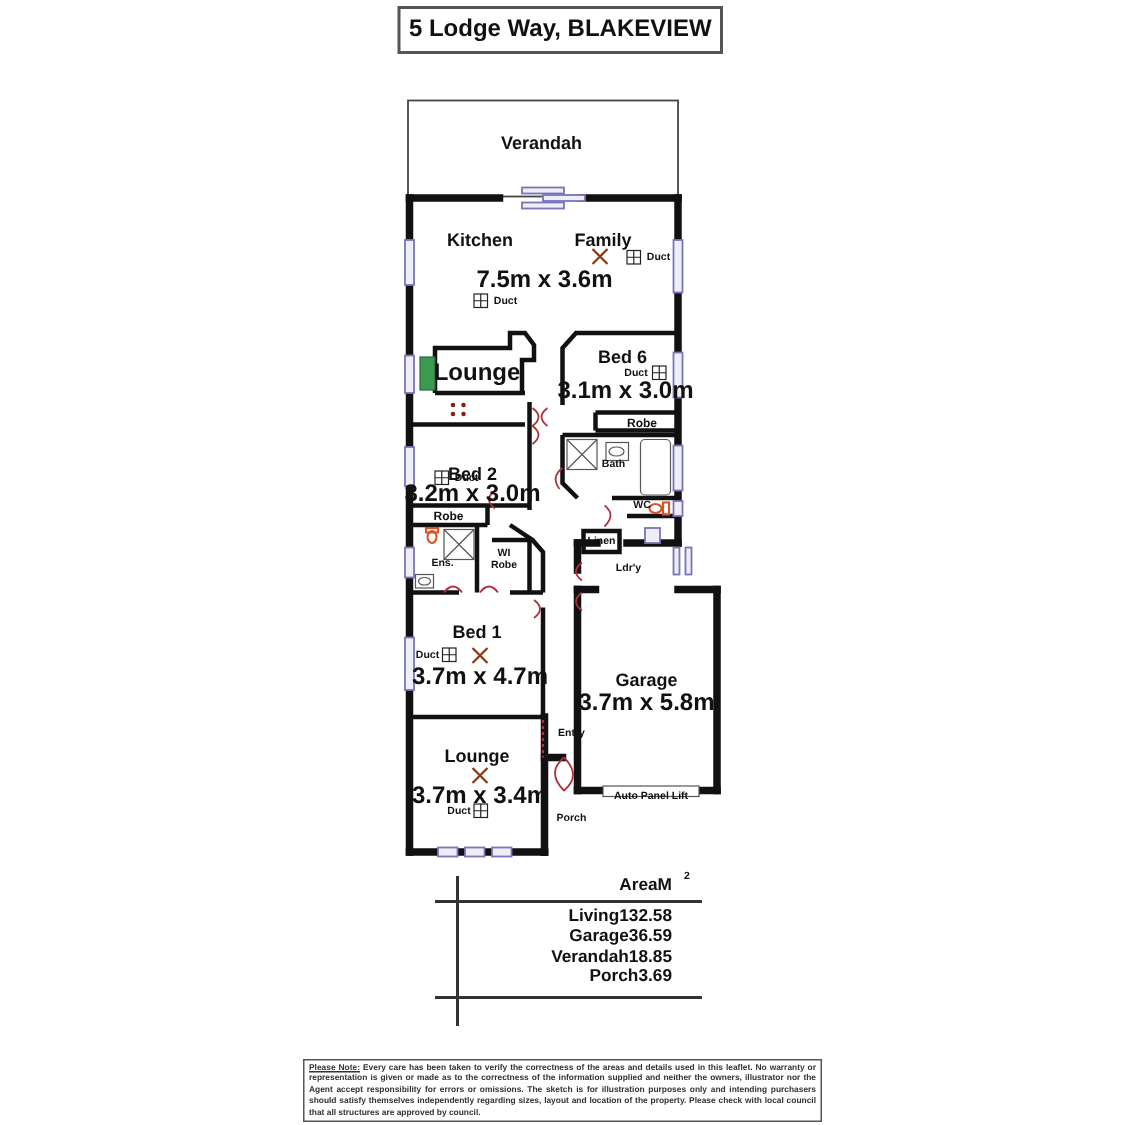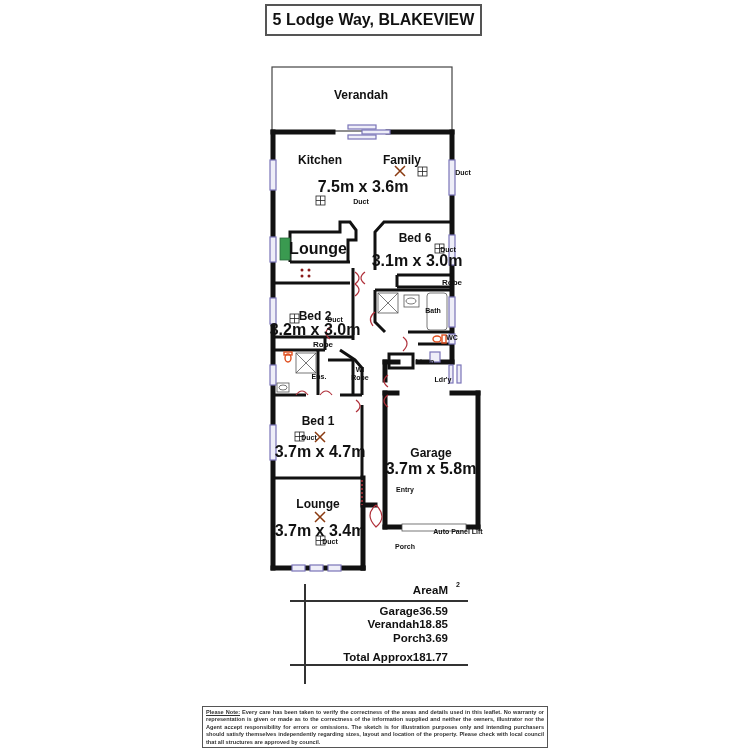--- a/index.html
+++ b/index.html
@@ -2,21 +2,21 @@
 <html><head>
 <meta charset="utf-8">
 <style>
   html, body { margin:0; padding:0; background:#ffffff; }
   body { width:750px; height:750px; position:relative; overflow:hidden; font-family:"Liberation Sans", sans-serif; color:#111; }
   .title-box { position:absolute; left:265px; top:4px; width:217px; height:32px; border:2px solid #555; box-sizing:border-box; display:flex; align-items:center; justify-content:center; font-weight:bold; font-size:16px; }
   svg.plan { position:absolute; left:0; top:0; }
   .lbl { position:absolute; font-weight:bold; white-space:nowrap; transform:translate(-50%,-50%); }
   .l-big { font-size:12px; }
   .l-dim { font-size:16px; }
-  .l-sm { font-size:7px;margin-left:24px; }
+  .l-sm { font-size:7px; }
   .area-table { position:absolute; left:290px; top:584px; width:180px; font-size:11.5px; font-weight:bold; }
   .area-table .row { display:flex; justify-content:flex-end; height:13.5px; line-height:13.5px; padding-left:24px; padding-right:22px; }
   .area-table .hdr { padding-bottom:3px; }
   .area-table .hr { position:absolute; left:0; width:178px; height:2px; background:#333; }
   .area-table .vr { position:absolute; left:14px; top:0; width:2px; height:100px; background:#333; }
   .sup { position:absolute; left:166px; top:-3px; font-size:7px; }
   .note { position:absolute; left:202px; top:706px; width:346px; height:42px; border:1.5px solid #555; box-sizing:border-box; padding:2px 3px; font-size:5.6px; line-height:7.4px; text-align:justify; font-weight:bold; color:#333; }
   .note .u { text-decoration:underline; }
 </style>
 </head>
@@ -218,32 +218,32 @@
 <div class="area-table">
   <div class="vr"></div>
   <div class="row hdr">
     <span>Area</span>
     <span>M</span>
   </div>
   <span class="sup">2</span>
   <div class="hr" style="top:16px"></div>
   <div style="height:4px"></div>
   <div class="row">
+      <span>Living</span>
+      <span>132.58</span>
+    </div>
+  <div class="row">
       <span>Garage</span>
       <span>36.59</span>
     </div>
   <div class="row">
       <span>Verandah</span>
       <span>18.85</span>
     </div>
   <div class="row">
       <span>Porch</span>
       <span>3.69</span>
     </div>
   <div class="hr" style="top:80px"></div>
   <div style="height:6px"></div>
-  <div class="row">
-      <span>Total Approx</span>
-      <span>181.77</span>
-    </div>
 </div>
 
 <div class="note"><span class="u">Please Note:</span><span> Every care has been taken to verify the correctness of the areas and details used in this leaflet. No warranty or representation is given or made as to the correctness of the information supplied and neither the owners, illustrator nor the Agent accept responsibility for errors or omissions. The sketch is for illustration purposes only and intending purchasers should satisfy themselves independently regarding sizes, layout and location of the property. Please check with local council that all structures are approved by council.</span></div>
 
 </body></html>

